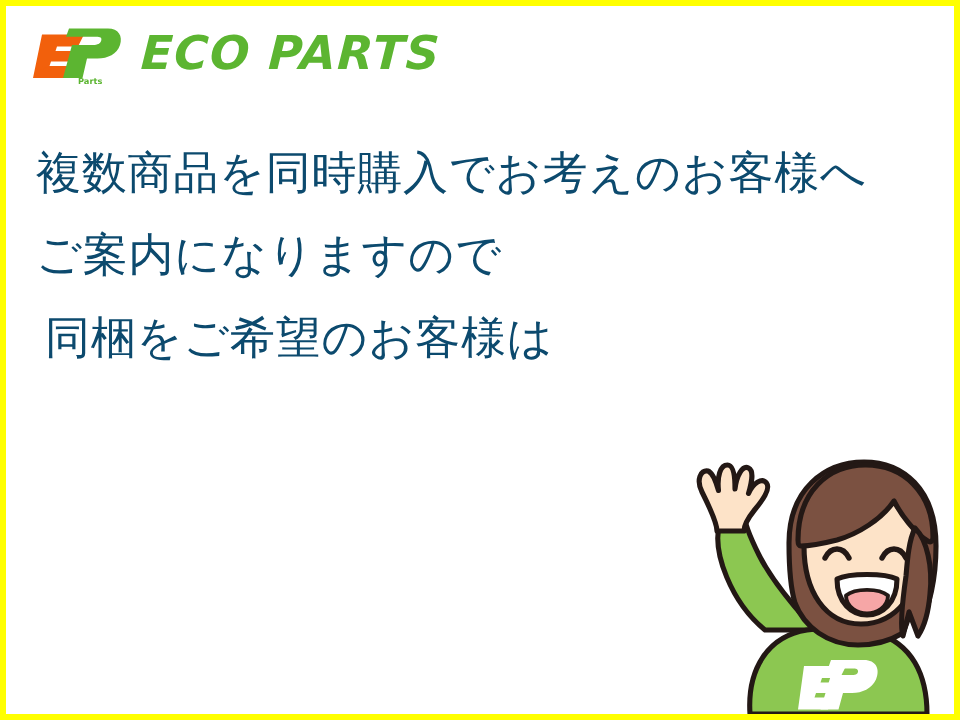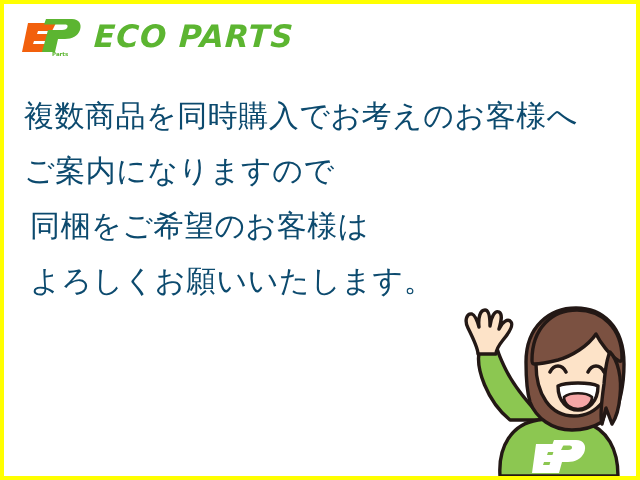--- a/index.html
+++ b/index.html
@@ -102,21 +102,20 @@
       </svg>
     </div>
 
     <div id="brand-wordmark">ECO PARTS</div>
   </div>
 
   <div id="message-block">
     <div class="message-line">複数商品を同時購入でお考えのお客様へ</div>
     <div class="message-line">ご案内になりますので</div>
     <div class="message-line indented">同梱をご希望のお客様は</div>
-    <div class="message-line indented">よろしくお願いいたします。</div>
   </div>
 
   <div id="mascot">
     <svg width="192" height="178" viewBox="0 0 192 178" xmlns="http://www.w3.org/2000/svg">
       <g stroke="#231815" stroke-width="3.4" stroke-linejoin="round" stroke-linecap="round">
 
         <path d="M40 50 C34 70 48 104 70 122 L104 122 C104 122 78 96 66 72 C60 60 56 50 56 44 Z" fill="#8cc751"></path>
 
         <path d="M28 30
                  C24 22 27 15 32 16 C35 17 37 22 39 29

